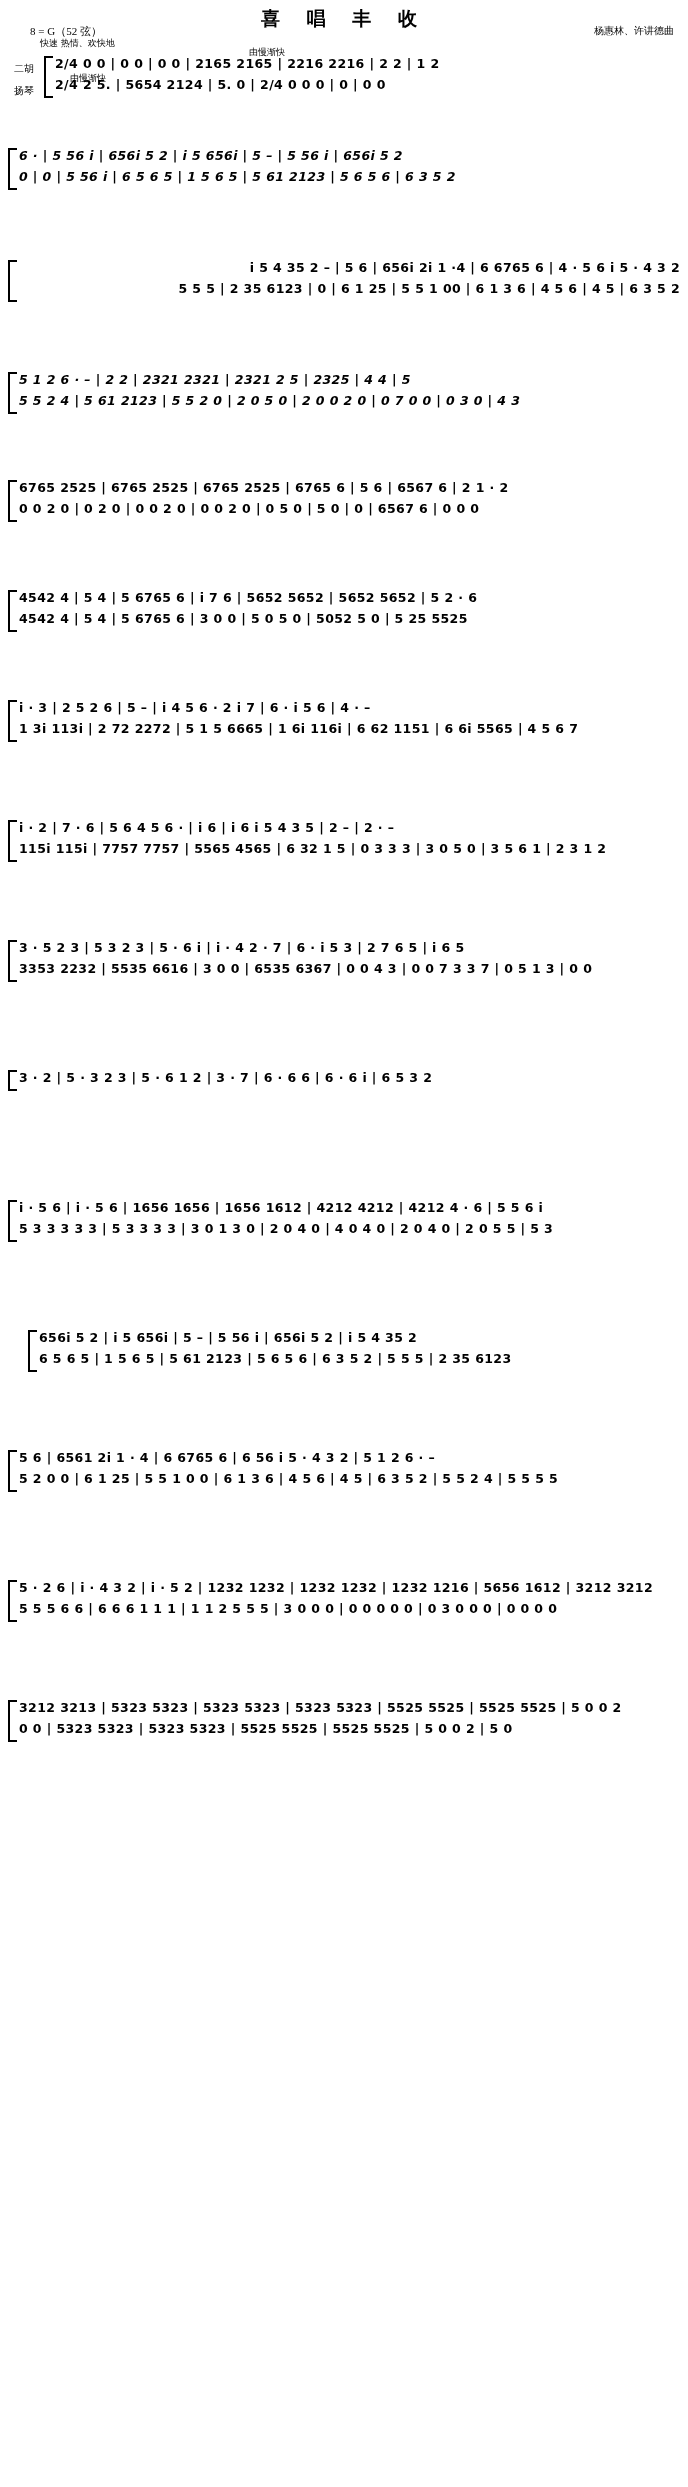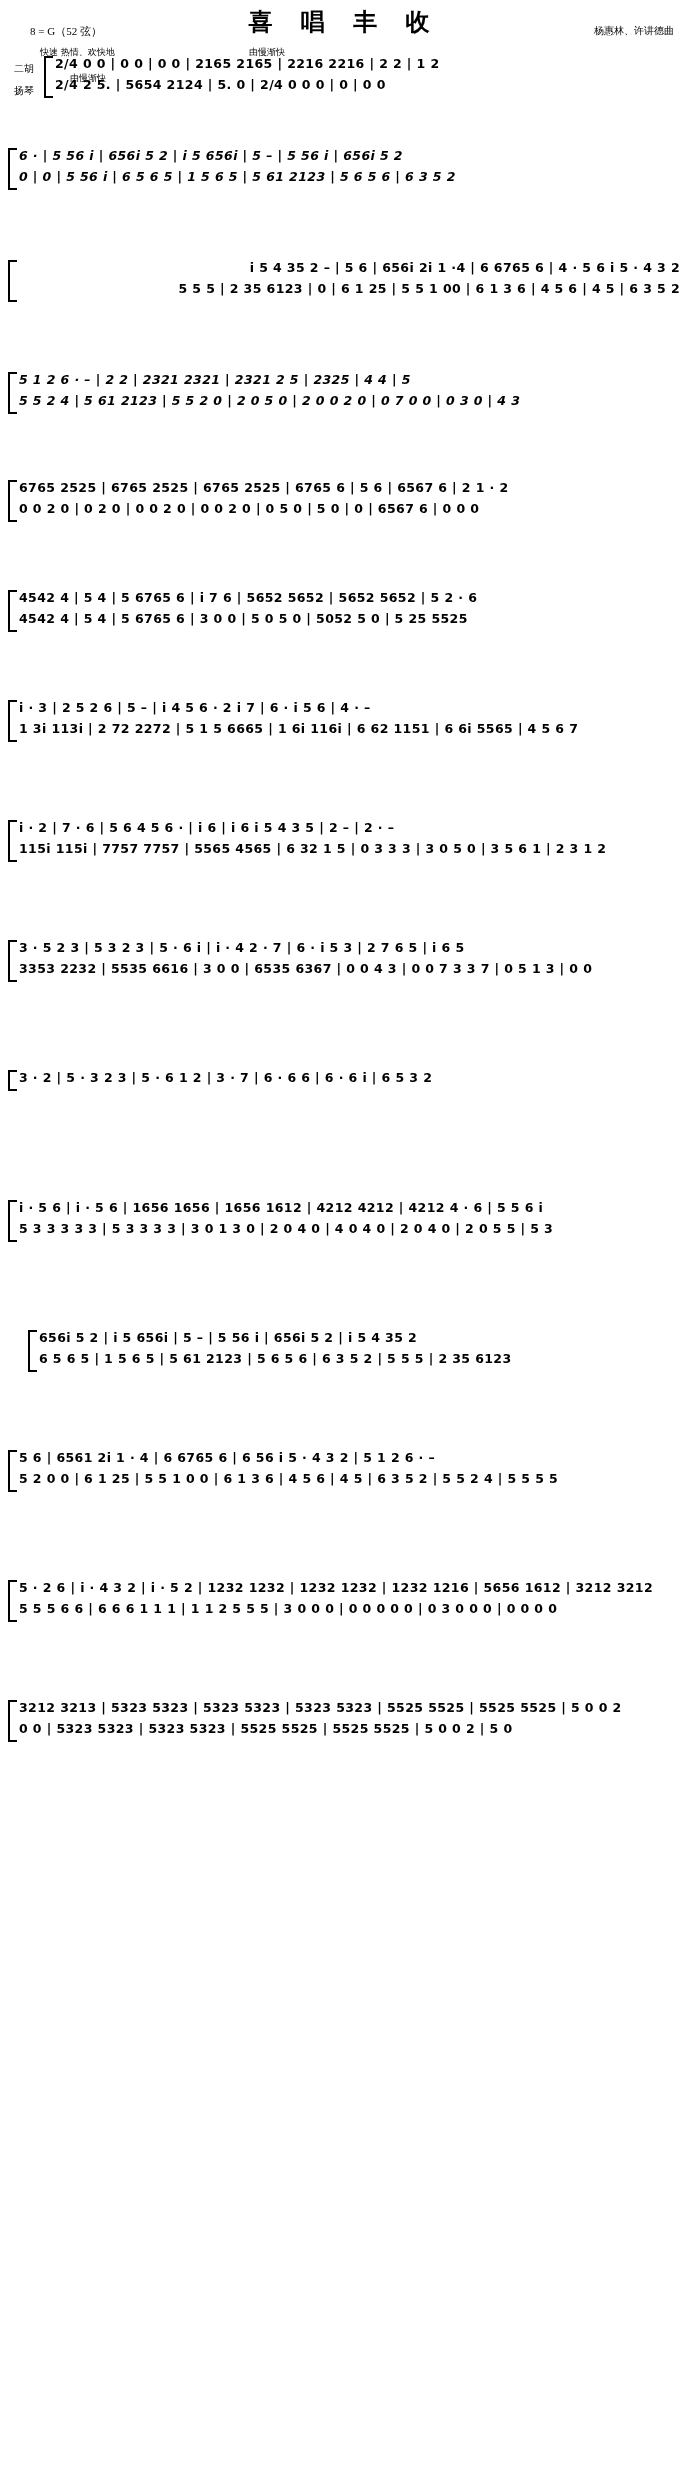--- a/index.html
+++ b/index.html
@@ -2,25 +2,25 @@
 <html><head>
 <meta charset="utf-8">
 <style>
   html,body{margin:0;padding:0;background:#ffffff;}
   body{width:688px;height:2487px;font-family:"Liberation Serif",serif;color:#000;position:relative;}
   .sheet{width:688px;height:2487px;position:relative;overflow:hidden;}
 
   
   .title{
     position:absolute;left:0;right:0;top:6px;text-align:center;
-    font-family:"DejaVu Sans",sans-serif;font-weight:bold;font-size:24px;letter-spacing:10px;
+    font-family:"DejaVu Sans",sans-serif;font-weight:bold;font-size:19px;letter-spacing:10px;
   }
   .keysig{position:absolute;left:30px;top:24px;font-size:11px;font-family:"Liberation Serif",serif;}
   .credit{position:absolute;right:14px;top:24px;font-size:10px;font-family:"DejaVu Sans",sans-serif;}
-  .tempo-mark{position:absolute;left:40px;top:46px;font-size:9px;font-family:"DejaVu Sans",sans-serif;}
+  .tempo-mark{position:absolute;left:40px;top:37px;font-size:9px;font-family:"DejaVu Sans",sans-serif;}
   .tempo-mark2{position:absolute;left:249px;top:46px;font-size:9px;font-family:"DejaVu Sans",sans-serif;}
   .tempo-mark3{position:absolute;left:70px;top:72px;font-size:9px;font-family:"DejaVu Sans",sans-serif;}
   .instr1{position:absolute;left:14px;top:62px;font-size:10px;font-family:"DejaVu Sans",sans-serif;}
   .instr2{position:absolute;left:14px;top:84px;font-size:10px;font-family:"DejaVu Sans",sans-serif;}
 
   
   .system{position:absolute;left:8px;right:8px;}
   .row{
     position:relative;height:21px;white-space:nowrap;overflow:hidden;
     font-family:"DejaVu Sans",sans-serif;font-size:12.5px;font-weight:bold;

